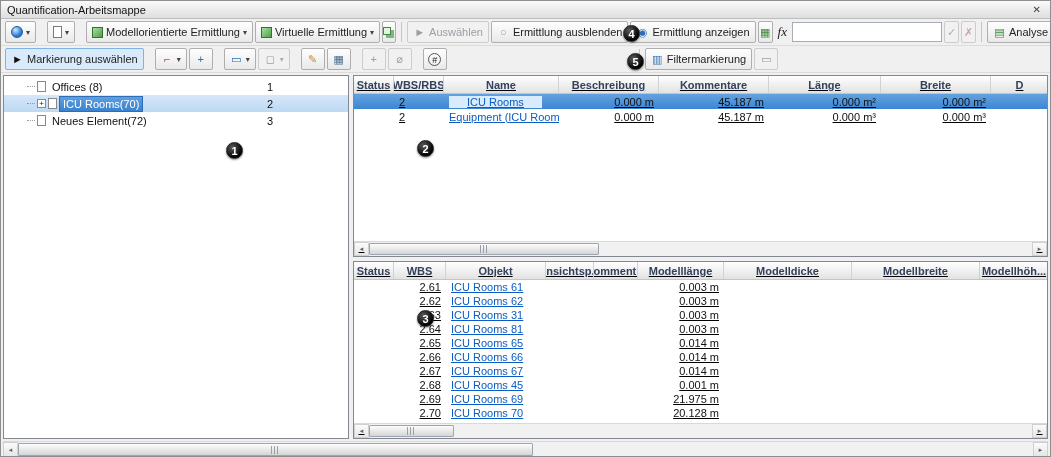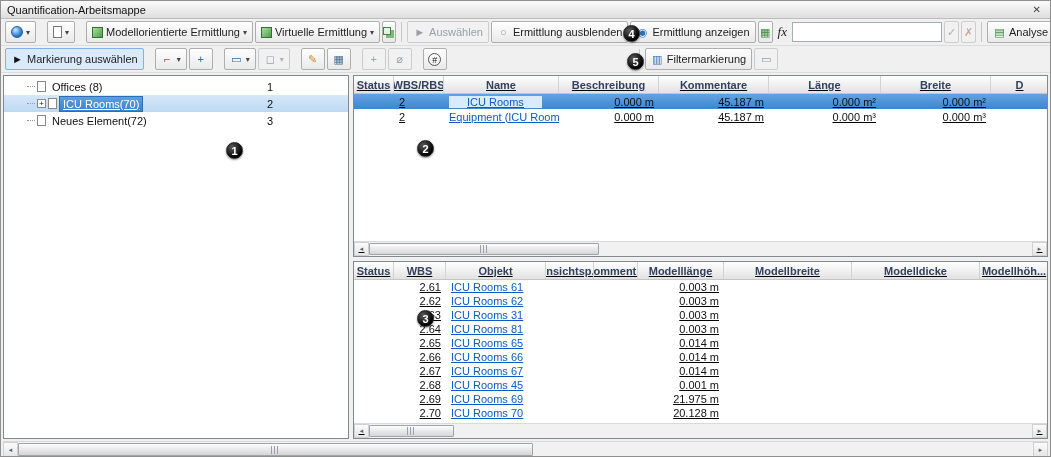--- a/index.html
+++ b/index.html
@@ -43,21 +43,21 @@
   
   .tree { width:346px; position:relative; padding-top:2px; flex:0 0 auto; }
   .trow { position:relative; height:17px; display:flex; align-items:center; font-size:11px; padding-left:23px; color:#111; }
   .trow::before { content:""; width:8px; border-top:1px dotted #9a9a9a; margin-right:2px; flex:0 0 auto; }
   .texp { display:none; width:9px; height:9px; border:1px solid #8a8a8a; background:#fff; font-size:8px; line-height:7px;
           text-align:center; margin-right:2px; flex:0 0 auto; }
   .trow.has-exp .texp { display:block; }
   .tpage { width:9px; height:11px; border:1px solid #888; background:#fff; margin-right:3px; flex:0 0 auto; }
   .tlabel { padding:1px 3px; white-space:nowrap; }
   .trow.selected { background:linear-gradient(#d6e7f8,#bdd9f3); }
-  .trow.selected .tlabel { background:linear-gradient(#5e9fe0,#3a82cf); color:#fff; outline:1px solid #2e6db5;text-decoration:underline; }
+  .trow.selected .tlabel { background:linear-gradient(#5e9fe0,#3a82cf); color:#fff; outline:1px solid #2e6db5; }
   .tnum { position:absolute; left:263px; width:60px; font-size:11px; }
 
   
   .right-col { flex:1 1 auto; display:flex; flex-direction:column; gap:4px; min-width:0;text-decoration:underline; }
   .grid { display:flex; flex-direction:column; overflow:hidden; }
   .grid-top { height:182px; flex:0 0 auto; }
   .grid-bottom { flex:1 1 auto; }
   .grid-head { display:flex; height:18px; background:linear-gradient(#ffffff,#e2e2e2); border-bottom:1px solid #c5c5c5; flex:0 0 auto; }
   .hcell { flex:0 0 auto; border-right:1px solid #d2d2d2; font-size:11px; font-weight:bold; color:#33415c;
            display:flex; align-items:center; justify-content:center; overflow:hidden; white-space:nowrap; }
@@ -275,22 +275,22 @@
       </div>
 
       <div class="panel grid grid-bottom">
         <div class="grid-head">
             <div class="hcell" style="width: 40px;">Status</div>
             <div class="hcell" style="width: 52px;">WBS</div>
             <div class="hcell" style="width: 100px;">Objekt</div>
             <div class="hcell" style="width: 48px;">Ansichtsp...</div>
             <div class="hcell" style="width: 44px;">Komment...</div>
             <div class="hcell" style="width: 86px;">Modelllänge</div>
+            <div class="hcell" style="width: 128px;">Modelldicke</div>
             <div class="hcell" style="width: 128px;">Modellbreite</div>
-            <div class="hcell" style="width: 128px;">Modelldicke</div>
             <div class="hcell" style="width: 69px;">Modellhöh...</div>
           </div>
         <div class="grid-body">
             <div class="grow">
               <div class="gcell" style="width: 40px;"></div>
               <div class="gcell right" style="width: 52px;">2.61</div>
               <div class="gcell" style="width: 100px;"><span class="cell-link">ICU Rooms 61</span></div>
               <div class="gcell" style="width: 48px;"></div>
               <div class="gcell" style="width: 44px;"></div>
               <div class="gcell right" style="width: 86px;">0.003 m</div>

